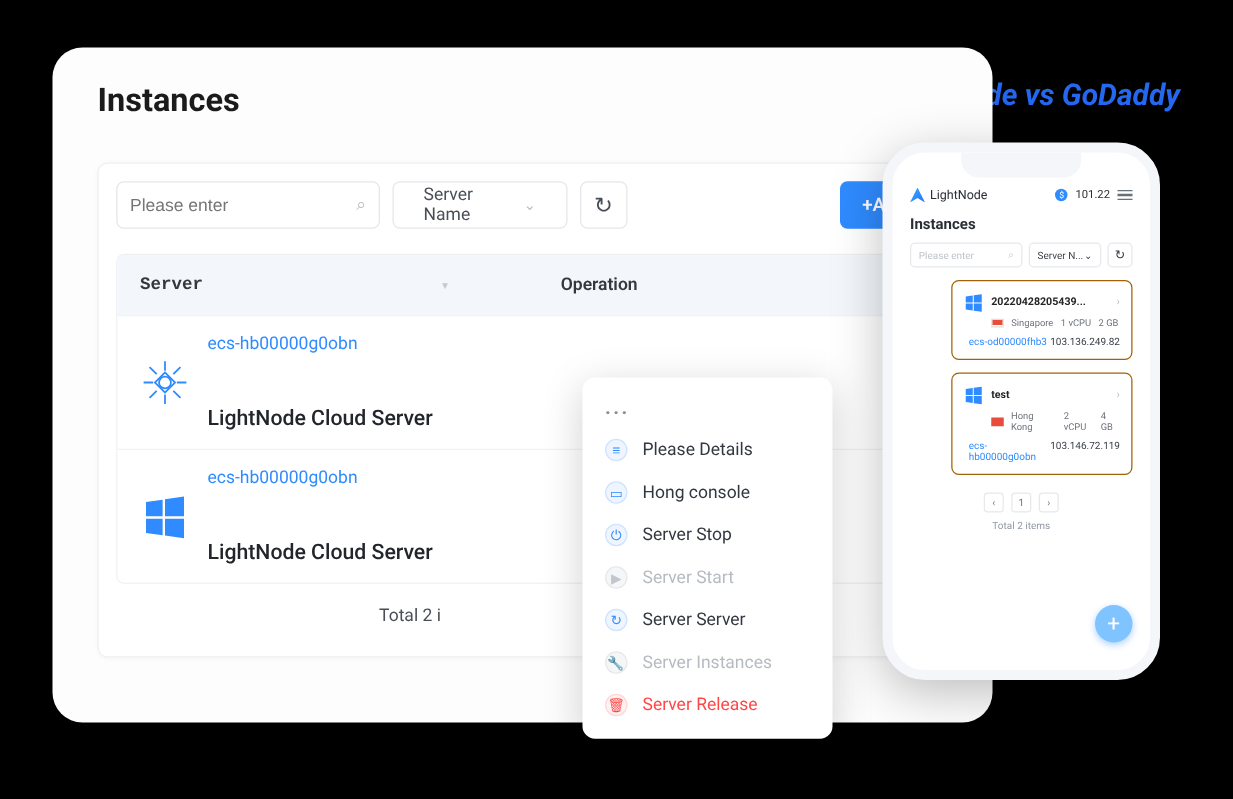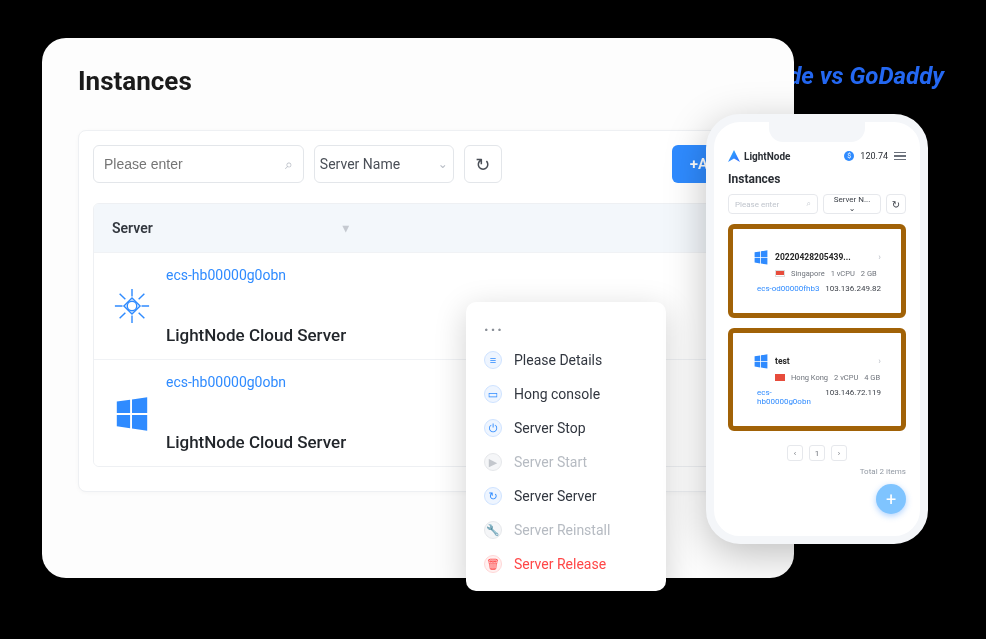--- a/index.html
+++ b/index.html
@@ -76,21 +76,21 @@
 }
 .search-box .mag { font-size: 14px; color: #b9bec6; }
 .dropdown {
   flex: 0 0 140px;
   height: 38px;
   border: 1px solid #e3e6ea;
   border-radius: 6px;
   display: flex;
   align-items: center;
   justify-content: space-between;
-  padding: 0 5px;
+  padding: 0 24px;
   font-size: 14px;
   color: #4a4f57;
   background: #fff;
 }
 .dropdown .chev { color: #b9bec6; font-size: 12px; }
 .refresh-btn {
   width: 38px;
   height: 38px;
   border: 1px solid #e3e6ea;
   border-radius: 6px;
@@ -122,21 +122,21 @@
 .thead {
   display: flex;
   align-items: center;
   background: #f3f7fb;
   height: 48px;
   padding: 0 18px;
   font-size: 14px;
   font-weight: 600;
   color: #33383f;
 }
-.th-server { flex: 0 0 55%; display:flex; align-items:center; gap:190px;}
+.th-server { flex: 0 0 55%; display:flex; align-items:center; gap:190px;font-family:Liberation Mono, monospace;}
 .th-filter { color: #c5c9d0; font-size: 12px; }
 .th-op { flex: 1; }
 .row {
   display: flex;
   align-items: center;
   padding: 14px 18px;
   border-top: 1px solid #f0f2f5;
   background:#fff;
 }
 .os-icon {
@@ -222,48 +222,48 @@
   width: 96px; height: 20px;
   background: #f4f6f9;
   border-radius: 0 0 14px 14px;
 }
 .phone-inner {
   padding: 28px 14px 14px 14px;
   font-size: 9px;
   color: #2a2e34;
 }
 .p-topbar { display: flex; align-items: center; justify-content: space-between; }
-.p-logo { display:flex; align-items:center; gap:4px; font-weight:700; font-size:10px; color:#2a2e34;}
+.p-logo { display:flex; align-items:center; gap:4px; font-weight:400; font-size:10px; color:#2a2e34;}
 .p-logo-mark { width:12px; height:12px; background:linear-gradient(135deg,#2fb2ff,#2f6bff); clip-path: polygon(0 100%,50% 0,100% 100%,50% 70%); }
 .p-bal { display:flex; align-items:center; gap:6px; font-size:9px;}
 .p-bal .coin{ width:10px;height:10px;border-radius:50%;background:#2f8bff;color:#fff;font-size:7px;display:flex;align-items:center;justify-content:center;}
 .p-burger{ width:12px; display:flex; flex-direction:column; gap:2px;}
 .p-burger span{height:1.5px;background:#6a707a;}
 .p-title { font-size: 12px; font-weight: 700; margin-top: 10px; }
 .p-toolbar { display:flex; gap:5px; margin-top:8px;}
 .p-search { flex:1; border:1px solid #e6e8ec; border-radius:4px; height:20px; display:flex; align-items:center; padding:0 6px; color:#bfc4cc; font-size:8px;}
-.p-drop { width:58px; border:1px solid #e6e8ec; border-radius:4px; height:20px; display:flex; align-items:center; justify-content:space-between; padding:0 6px; font-size:8px; color:#3a3f47;flex-direction:column;}
+.p-drop { width:58px; border:1px solid #e6e8ec; border-radius:4px; height:20px; display:flex; align-items:center; justify-content:space-between; padding:0 6px; font-size:8px; color:#3a3f47;}
 .p-ref { width:20px; height:20px; border:1px solid #e6e8ec; border-radius:4px; display:flex; align-items:center; justify-content:center; font-size:10px; color:#3a3f47;}
-.p-card { border:5px solid #a16207; border-radius:6px; margin-top:10px; padding:20px; }
+.p-card { border:1px solid #a16207; border-radius:6px; margin-top:10px; padding:9px;margin-left:33px; }
 .p-row1{ display:flex; align-items:center; gap:6px;}
 .p-os { width:16px; height:16px; display:flex; align-items:center; justify-content:center;}
 .p-os svg{width:16px;height:16px;}
 .p-id { font-size:8.5px; font-weight:700; color:#252525;}
 .p-arrow{ margin-left:auto; color:#b9bec6; font-size:9px;}
 .p-row2{ display:flex; align-items:center; gap:6px; margin-top:4px; padding-left:22px; font-size:7.5px; color:#6e737b;}
 .p-flag{ width:10px;height:7px; background:#e74c3c; position:relative; display:inline-block;}
 .p-flag.sg{ background:#fff; border:0.5px solid #ddd;}
 .p-flag.sg::before{content:"";position:absolute;top:0;left:0;right:0;height:3.5px;background:#e74c3c;}
 .p-flag.hk{ background:#e74c3c;}
 .p-row3{ display:flex; justify-content:space-between; margin-top:6px; padding-left:4px; font-size:8px;}
 .p-ecs{ color:#2f8bff;}
 .p-ip{ color:#3a3f47;}
 .p-pager{ margin-top:14px; display:flex; justify-content:center; align-items:center; gap:6px; font-size:8px; color:#6e737b;}
 .p-pg-box{ width:16px;height:16px;border:1px solid #e6e8ec;border-radius:3px;display:flex;align-items:center;justify-content:center;}
-.p-total{ text-align:right; font-size:8px; color:#9299a3; margin-top:6px;}
+.p-total{ text-align:center; font-size:8px; color:#9299a3; margin-top:6px;}
 .p-fab{ position:absolute; right:14px; bottom:22px; width:30px;height:30px;border-radius:50%; background:#7fc4ff; color:#fff; font-size:18px; display:flex; align-items:center; justify-content:center; box-shadow:0 2px 6px rgba(47,139,255,.4);}
 </style>
 </head>
 <body>
 
 <div class="stage">
 
   <div class="banner">LightNode vs GoDaddy</div>
 
   <div class="panel">
@@ -286,20 +286,21 @@
           <div class="spacer"></div>
           <div class="add-btn">+Add</div>
         </div>
 
         <div class="table">
           <div class="thead">
             <div class="th-server">
               <span>Server</span>
               <span class="th-filter">▾</span>
             </div>
+            <div class="th-op">Operation</div>
           </div>
 
           <div class="row">
             <div class="os-icon">
               <svg viewBox="0 0 40 40">
                   <g fill="none" stroke="#2f8bff" stroke-width="1.5">
                     <circle cx="20" cy="20" r="5"></circle>
                     <path d="M20 2v8M20 30v8M2 20h8M30 20h8M7 7l6 6M27 27l6 6M33 7l-6 6M13 27l-6 6"></path>
                     <rect x="14" y="14" width="12" height="12" transform="rotate(45 20 20)"></rect>
                   </g>
@@ -321,20 +322,21 @@
                 </svg>
             </div>
             <div class="row-body">
               <div class="row-id">ecs-hb00000g0obn</div>
               <div class="row-name">LightNode Cloud Server</div>
             </div>
             <div class="row-op"></div>
           </div>
         </div>
 
+        <div class="footer-total">Total 2 i</div>
       </div>
     </div>
   </div>
 
   <div class="menu">
     <div class="menu-head">...</div>
     <div class="menu-item">
       <span class="menu-ico">≡</span>
       <span>Please Details</span>
     </div>
@@ -349,39 +351,39 @@
     <div class="menu-item disabled">
       <span class="menu-ico">▶</span>
       <span>Server Start</span>
     </div>
     <div class="menu-item">
       <span class="menu-ico">↻</span>
       <span>Server Server</span>
     </div>
     <div class="menu-item disabled">
       <span class="menu-ico">🔧</span>
-      <span>Server Reinstall</span>
+      <span>Server Instances</span>
     </div>
     <div class="menu-item danger">
       <span class="menu-ico">🗑</span>
       <span>Server Release</span>
     </div>
   </div>
 
   <div class="phone">
     <div class="phone-notch"></div>
     <div class="phone-inner">
       <div class="p-topbar">
         <div class="p-logo">
           <span class="p-logo-mark"></span>
           <span>LightNode</span>
         </div>
         <div class="p-bal">
           <span class="coin">$</span>
-          <span>120.74</span>
+          <span>101.22</span>
           <div class="p-burger">
               <span></span>
               <span></span>
               <span></span>
             </div>
         </div>
       </div>
       <div class="p-title">Instances</div>
       <div class="p-toolbar">
         <div class="p-search">

